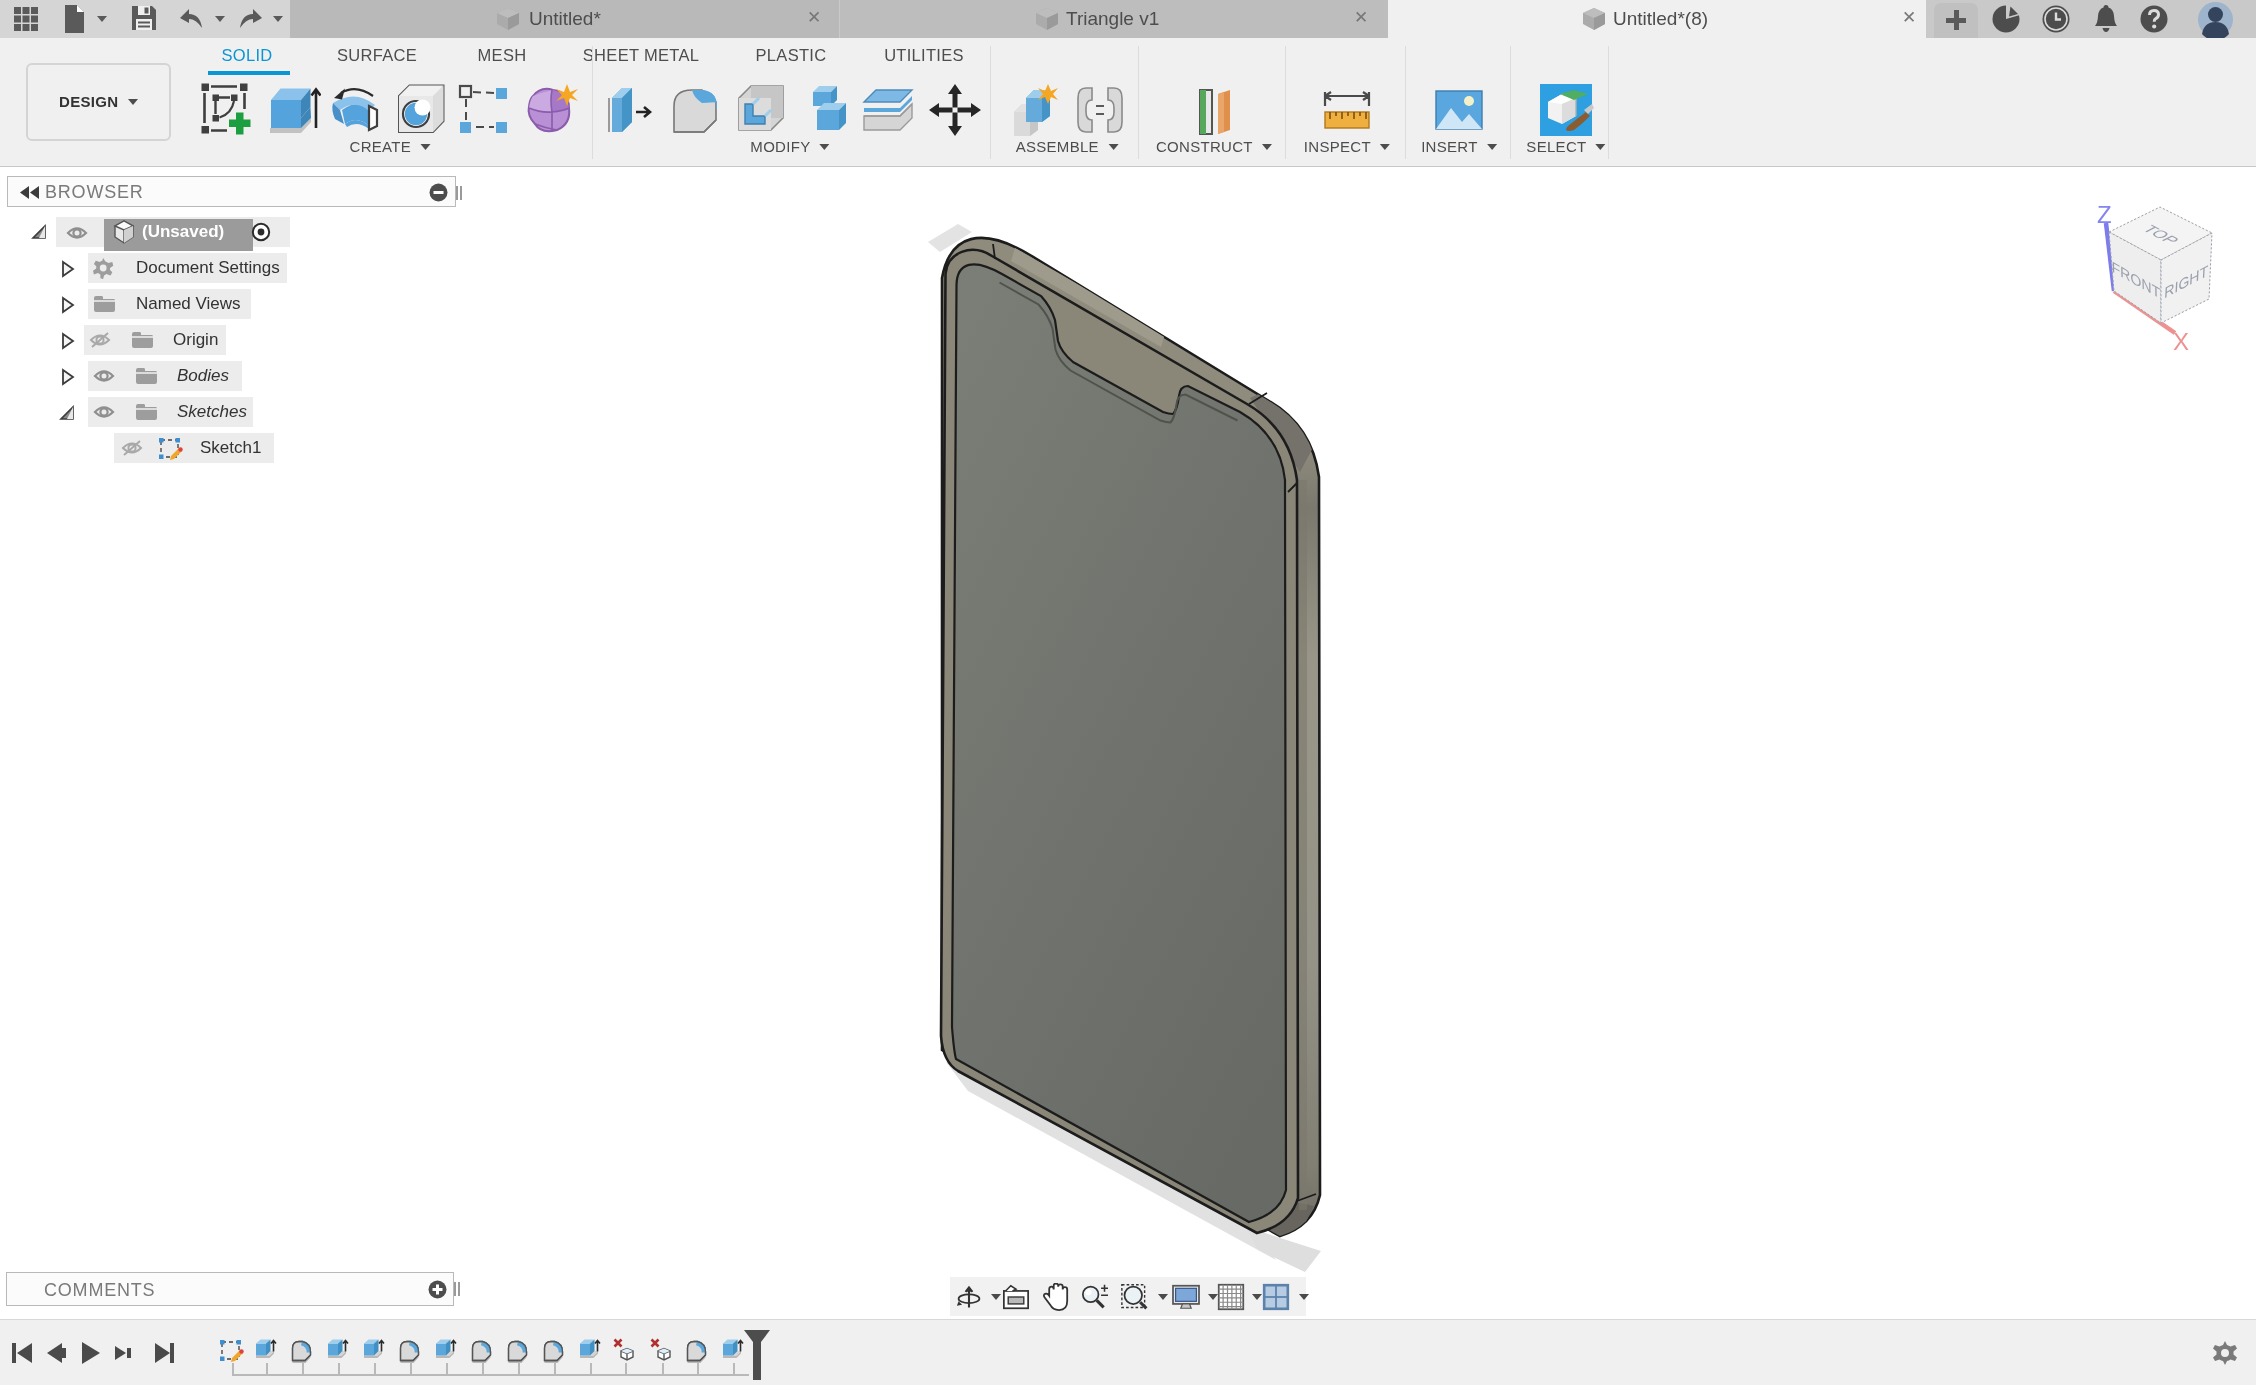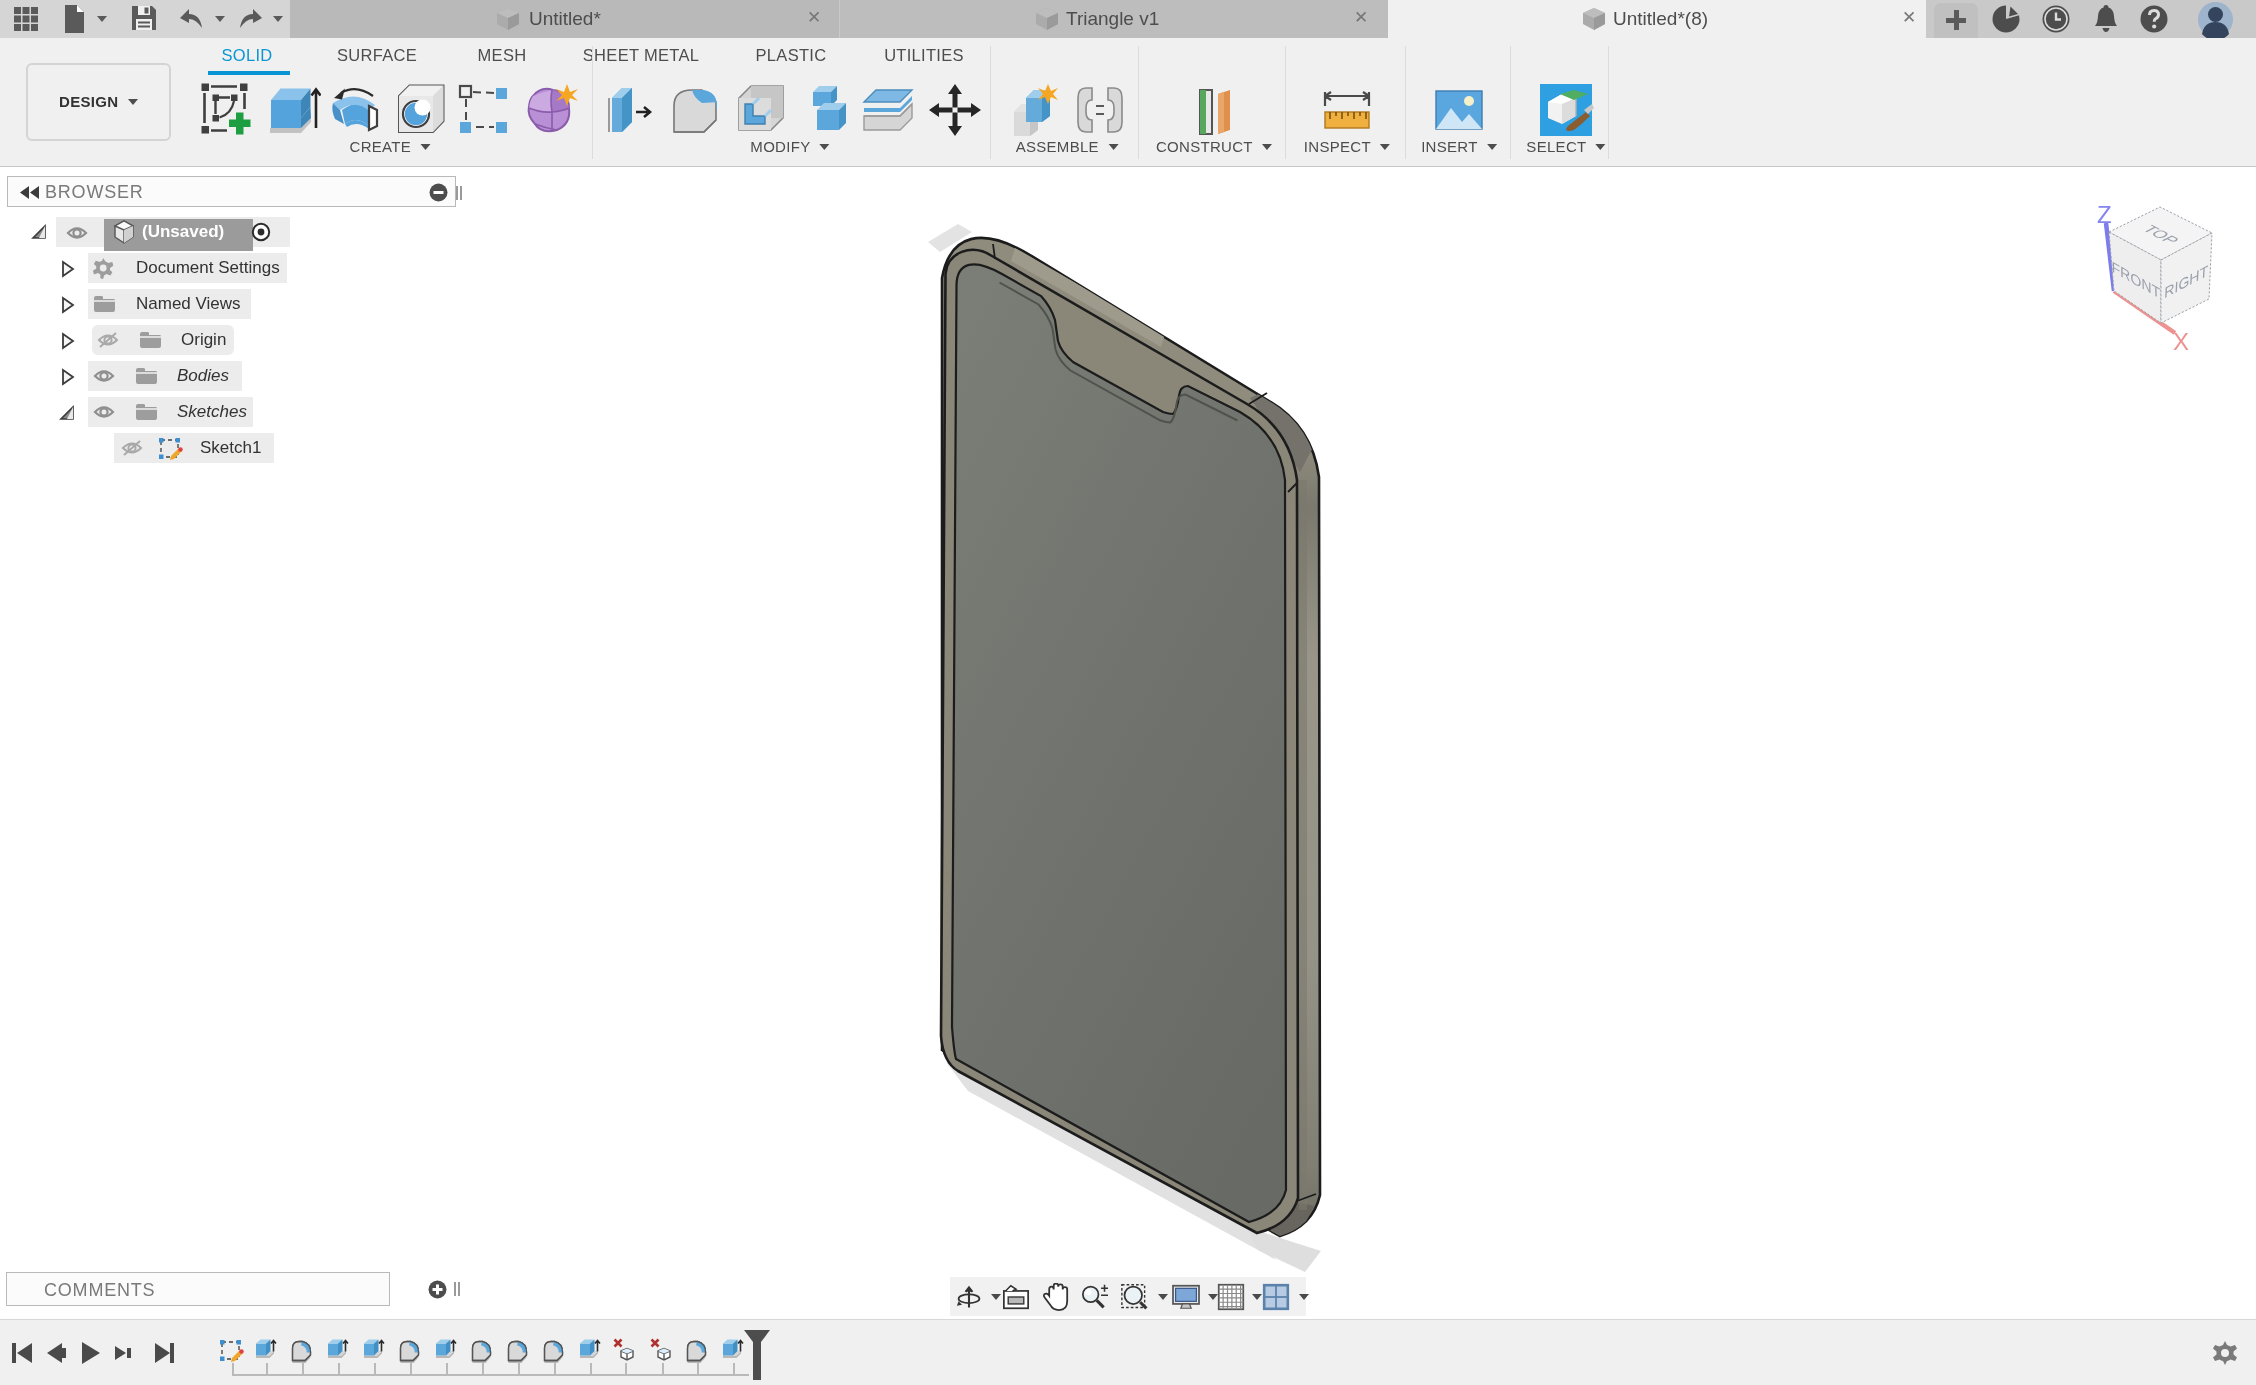--- a/index.html
+++ b/index.html
@@ -34,21 +34,21 @@
 
 
 #browserhead { position:absolute; left:7px; top:176px; width:449px; height:31px; background:#fbfbfb; border:1px solid #b9b9b9; }
 #browserhead .t { position:absolute; left:37px; top:5px; font-size:18px; color:#7a7a7a; letter-spacing:0.8px; }
 .treerow { position:absolute; height:30px; background:#ececec; }
 .treetext { position:absolute; top:5px; font-size:17px; color:#333; white-space:nowrap; }
 #unsavedsel { position:absolute; left:48px; top:2px; height:32px; width:149px; background:#9b9b9b; }
 #unsavedsel span { position:absolute; left:38px; top:3px; color:#fff; font-size:17px; font-weight:bold; }
 
 
-#commentsbox { position:absolute; left:6px; top:1272px; width:384px; height:34px; background:#fbfbfb; border:1px solid #b9b9b9; }
+#commentsbox { position:absolute; left:6px; top:1272px; width:448px; height:34px; background:#fbfbfb; border:1px solid #b9b9b9; }
 #commentsbox .t { position:absolute; left:37px; top:7px; font-size:18px; color:#7a7a7a; letter-spacing:0.8px; }
 #navbar { position:absolute; left:950px; top:1277px; width:356px; height:39px; background:#f1f1f1; }
 #timeline { position:absolute; left:0; top:1319px; width:2256px; height:66px; background:#f0f0f0; border-top:1px solid #d8d8d8; }
 </style>
 </head>
 <body>
 <div id="app">
 
   <svg width="0" height="0" style="position:absolute;">
     <defs>
@@ -506,21 +506,21 @@
     <div class="treerow" style="left:88px; top:289px; width:163px;">
       <svg class="abs" style="left:5px; top:5px;" width="23" height="20" viewBox="0 0 23 20">
           <use href="#folderic"></use>
         </svg>
       <span class="treetext" style="left:48px;">Named Views</span>
     </div>
 
     <svg class="abs" style="left:60px; top:332px;" width="16" height="18" viewBox="0 0 16 18">
         <use href="#collapsetri"></use>
       </svg>
-    <div class="treerow" style="left:92px; top:325px; width:142px;border-radius:6px;">
+    <div class="treerow" style="left:84px; top:325px; width:142px;">
       <svg class="abs" style="left:5px; top:6px;" width="22" height="18" viewBox="0 0 22 18">
           <use href="#eyeslashic"></use>
         </svg>
       <svg class="abs" style="left:47px; top:5px;" width="23" height="20" viewBox="0 0 23 20">
           <use href="#folderic"></use>
         </svg>
       <span class="treetext" style="left:89px;">Origin</span>
     </div>
 
     <svg class="abs" style="left:60px; top:368px;" width="16" height="18" viewBox="0 0 16 18">

